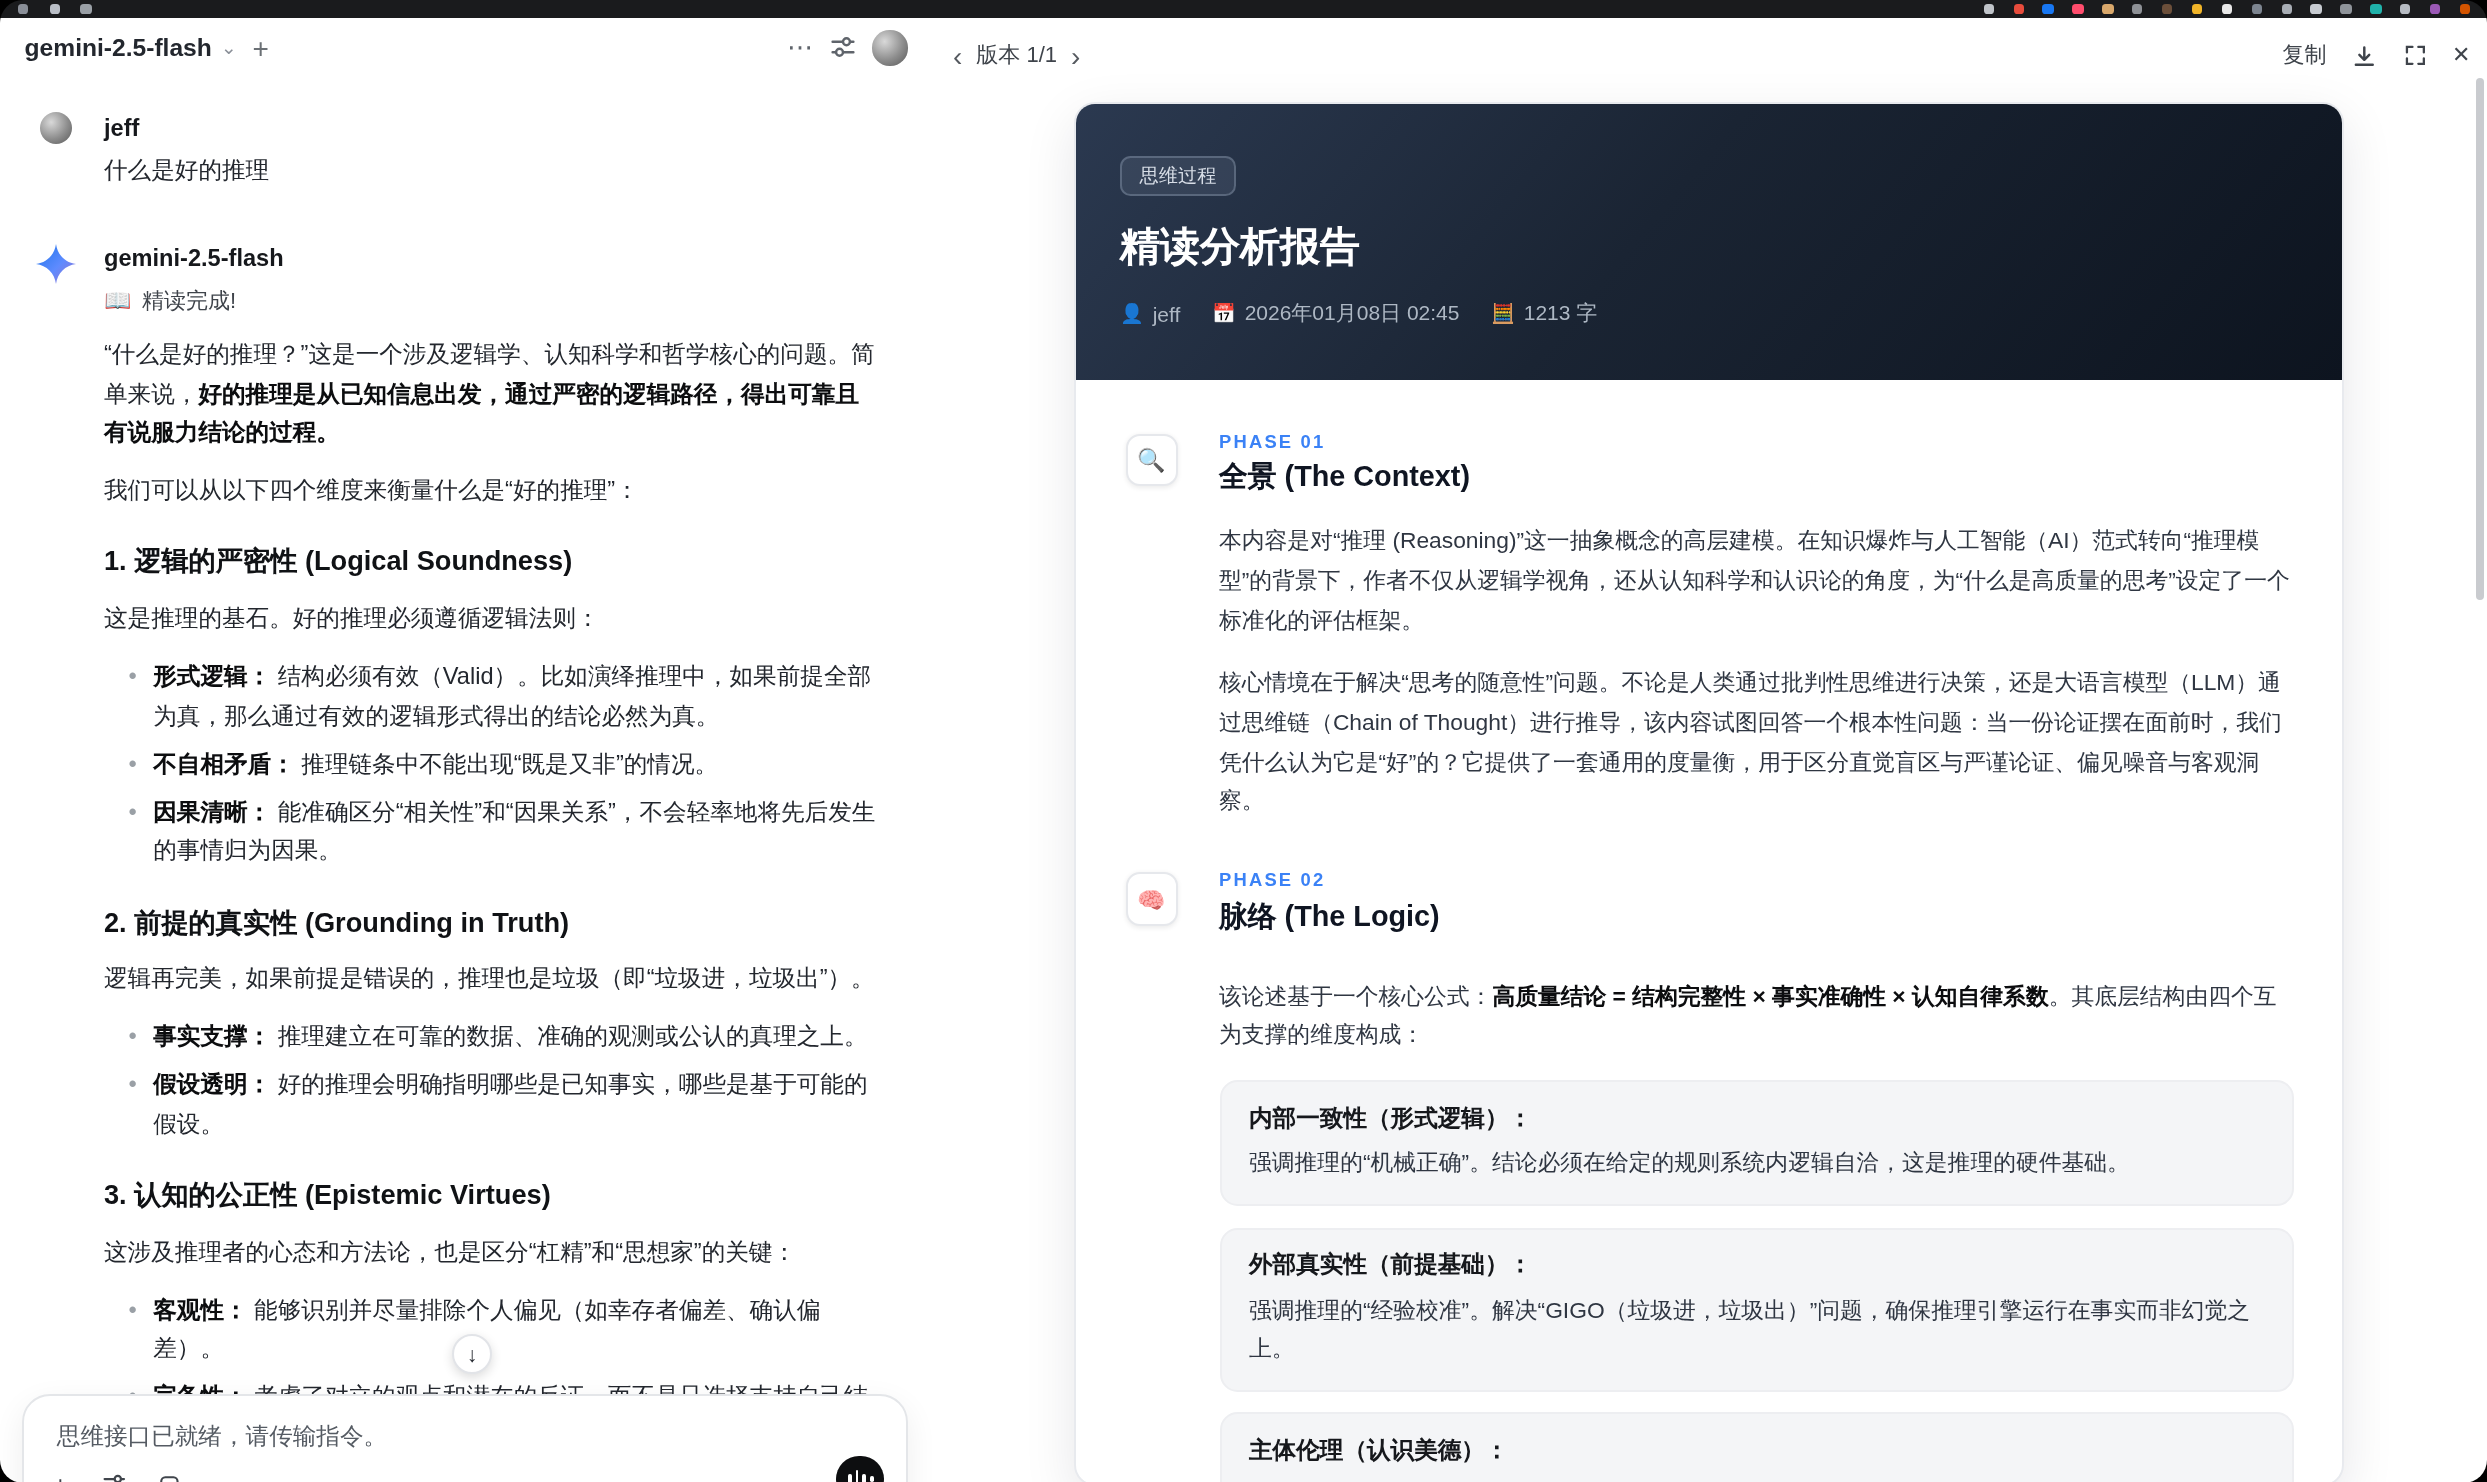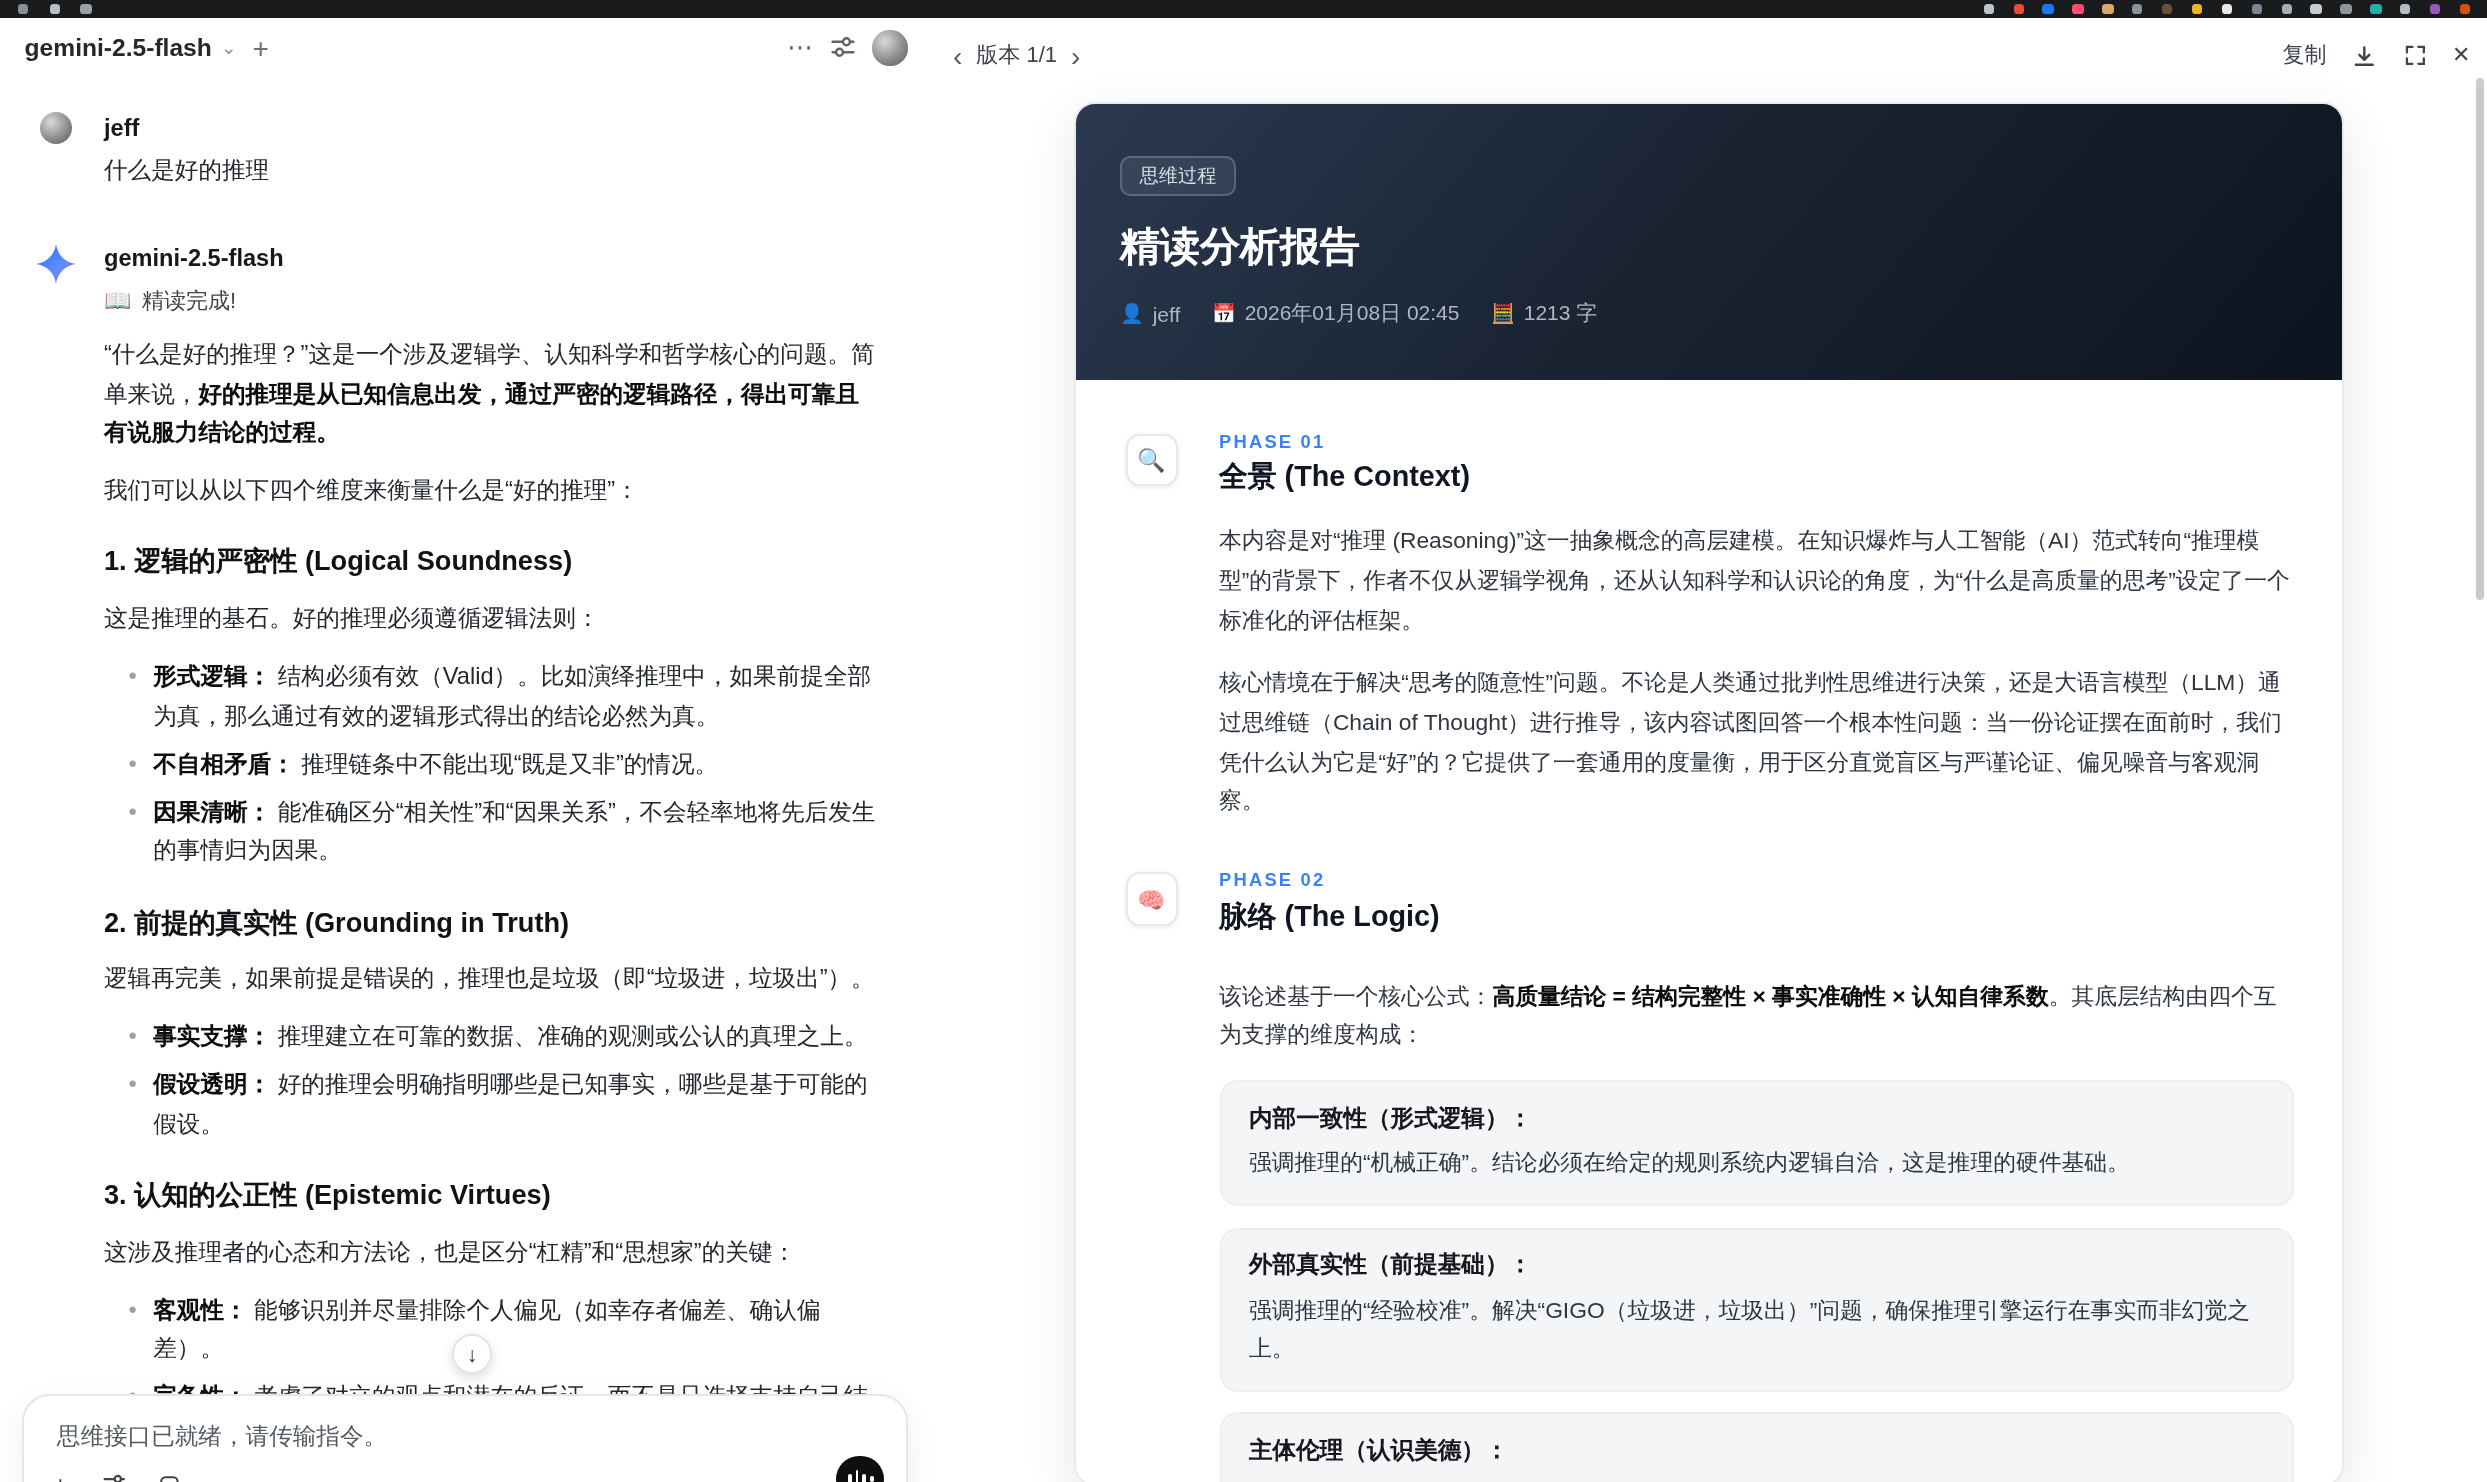--- a/index.html
+++ b/index.html
@@ -1,16 +1,16 @@
 <!DOCTYPE html>
 <html style="font-size:14px"><head>
 <meta charset="utf-8">
 <style>
   html,body{margin:0;padding:0;background:#000;}
-  #stage{width:2487px;height:1483px;overflow:hidden;position:relative;}
+  #stage{width:2487px;height:1483px;overflow:hidden;position:relative;border-radius:23px;}
   .app{width:1244px;height:741px;transform:scale(2);transform-origin:0 0;position:relative;
        background:#fff;font-family:"Liberation Sans",sans-serif;overflow:hidden;color:#23272e;}
 
   
   .menubar{position:absolute;left:0;top:0;right:0;height:8.8px;background:#1a1b1d;
            display:flex;align-items:center;padding:0 8.8px;box-sizing:border-box;}
   .mb-left{display:flex;gap:10.5px;}
   .mb-right{margin-left:auto;display:flex;gap:9.6px;}
   .mb-icon{width:5.3px;height:5.3px;border-radius:1.8px;}
 

